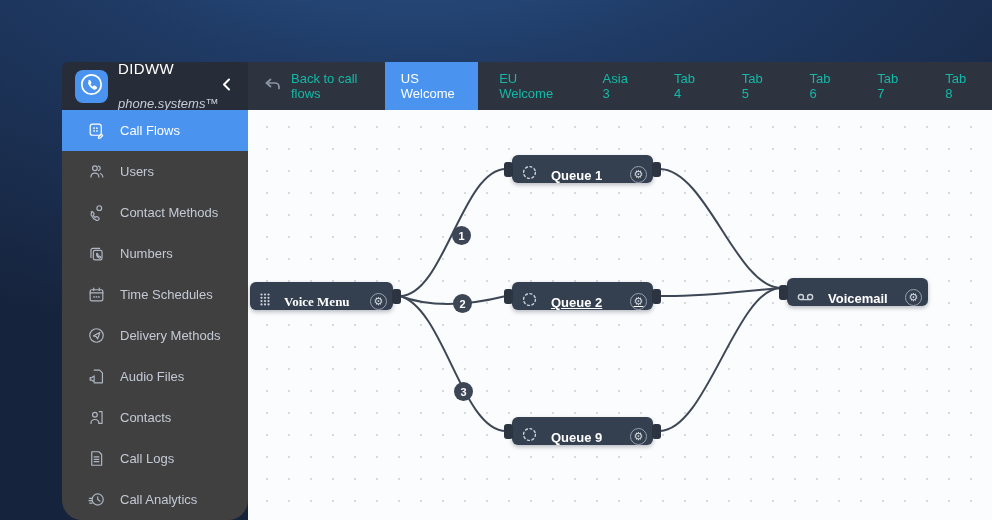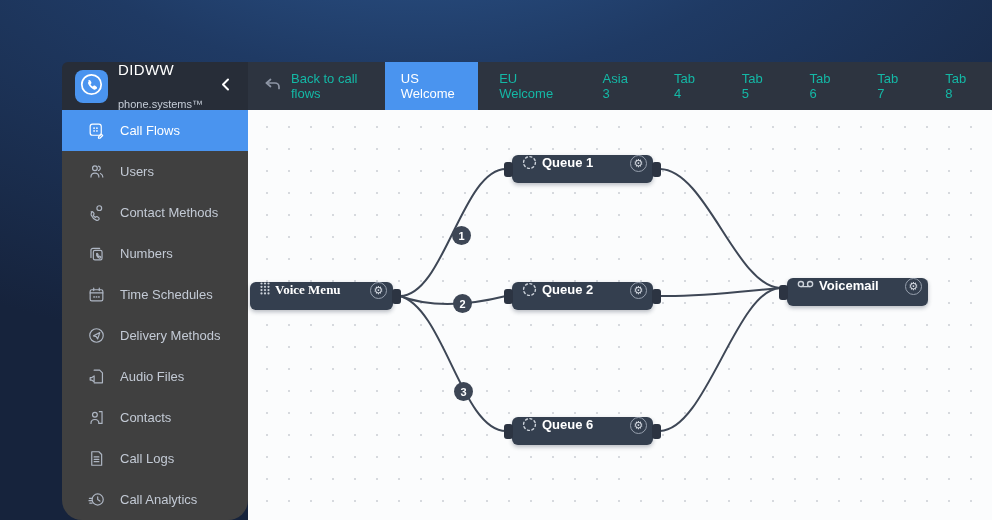--- a/index.html
+++ b/index.html
@@ -12,21 +12,21 @@
     position:absolute; left:62px; top:62px; right:0; bottom:0;
     display:flex; border-top-left-radius:6px; overflow:hidden;
   }
 
   
   .sidebar { width:186px; background:#404040; flex-shrink:0; display:flex; flex-direction:column;border-radius:20px; }
   .sidebar-header { height:48px; display:flex; align-items:center; padding:0 14px 0 13px; background:#272d38; }
   .logo { width:33px; height:33px; border-radius:8px; background:#4a94ef; display:flex; align-items:center; justify-content:center; flex-shrink:0; }
   .brand-text { margin-left:10px; flex:1; line-height:1.1; }
   .brand-name { color:#ffffff; font-size:15px; letter-spacing:.4px; }
-  .brand-product { color:#c6cdd8; font-size:11px; margin-top:20px; }
+  .brand-product { color:#c6cdd8; font-size:13px; margin-top:20px;font-style:italic; }
   .collapse-btn { width:18px; height:18px; display:flex; align-items:center; justify-content:center; cursor:pointer; }
   .nav { flex:1; }
   .nav-item { height:41px; display:flex; align-items:center; padding-left:24px; cursor:pointer; color:#c3cad5; font-size:13px;text-align:right; }
   .nav-item .ico { width:20px; height:20px; margin-right:14px; display:flex; align-items:center; justify-content:center; flex-shrink:0; }
   .nav-item.active { background:#4a94ef; color:#ffffff; }
   .nav-item svg { stroke:#aeb6c3; }
   .nav-item.active svg { stroke:#ffffff; }
 
   
   .main { flex:1; display:flex; flex-direction:column; min-width:0; }
@@ -40,37 +40,37 @@
   .canvas {
     flex:1; position:relative; background-color:#fbfcfd;
     background-image:radial-gradient(circle, #d6d9de 1.1px, transparent 1.3px);
     background-size:22px 22px; background-position:8px 6px;
   }
   .edges { position:absolute; inset:0; width:100%; height:100%; }
   .edges path { fill:none; stroke:#3e4756; stroke-width:2; }
 
   .node {
     position:absolute; height:28px; background:#343f4f; border-radius:6px;
-    display:flex; align-items:flex-start; padding:0 6px 0 10px; gap:5px;
+    display:flex; align-items:flex-end; padding:0 6px 0 10px; gap:14px;
     color:#ffffff; font-size:13px; font-weight:bold;
     box-shadow:0 2px 4px rgba(25,35,55,.30); cursor:grab;
   }
   .node .nlabel { flex:1; white-space:nowrap; }
   .gear {
     width:17px; height:17px; border-radius:50%; border:1px solid #97a0ae;
     display:flex; align-items:center; justify-content:center;
     color:#d5dae2; font-size:11px; line-height:1; cursor:pointer; flex-shrink:0;
     font-weight:normal;
   }
   .stub { position:absolute; width:9px; height:15px; background:#2c3442; border-radius:3px; top:6.5px; cursor:crosshair; }
   .stub.left { left:-8px; } .stub.right { right:-8px; }
 
   #node-voice-menu { left:2px;  top:172px; width:143px;font-family:Liberation Serif, serif; }
   #node-queue-1   { left:264px; top:45px;  width:141px; }
-  #node-queue-2   { left:264px; top:172px; width:141px; }
+  #node-queue-2   { left:264px; top:172px; width:141px;text-decoration:underline; }
   #node-queue-3   { left:264px; top:307px; width:141px; }
   #node-voicemail { left:539px; top:168px; width:141px; }
 
   .badge {
     position:absolute; width:19px; height:19px; border-radius:50%;
     background:#3d4655; color:#ffffff; font-size:11px; font-weight:bold;
     display:flex; align-items:center; justify-content:center;
   }
   #badge-1 { left:204px; top:116px; }
   #badge-2 { left:205px; top:184px; }
@@ -297,21 +297,21 @@
         <span class="stub left"></span>
         <span class="stub right"></span>
       </div>
 
       <div class="node" id="node-queue-3">
         <span>
           <svg width="15" height="15" viewBox="0 0 16 16" fill="none">
             <circle cx="8" cy="8" r="6.3" stroke="#ccd2da" stroke-width="1.5" stroke-dasharray="2.1 2.8" stroke-linecap="round"></circle>
           </svg>
         </span>
-        <span class="nlabel">Queue 6</span>
+        <span class="nlabel">Queue 9</span>
         <span class="gear">
             <span>⚙</span>
           </span>
         <span class="stub left"></span>
         <span class="stub right"></span>
       </div>
 
       <div class="node" id="node-voicemail">
         <span>
           <svg width="17" height="11" viewBox="0 0 18 12" fill="none" stroke="#ccd2da" stroke-width="1.5" stroke-linecap="round">

